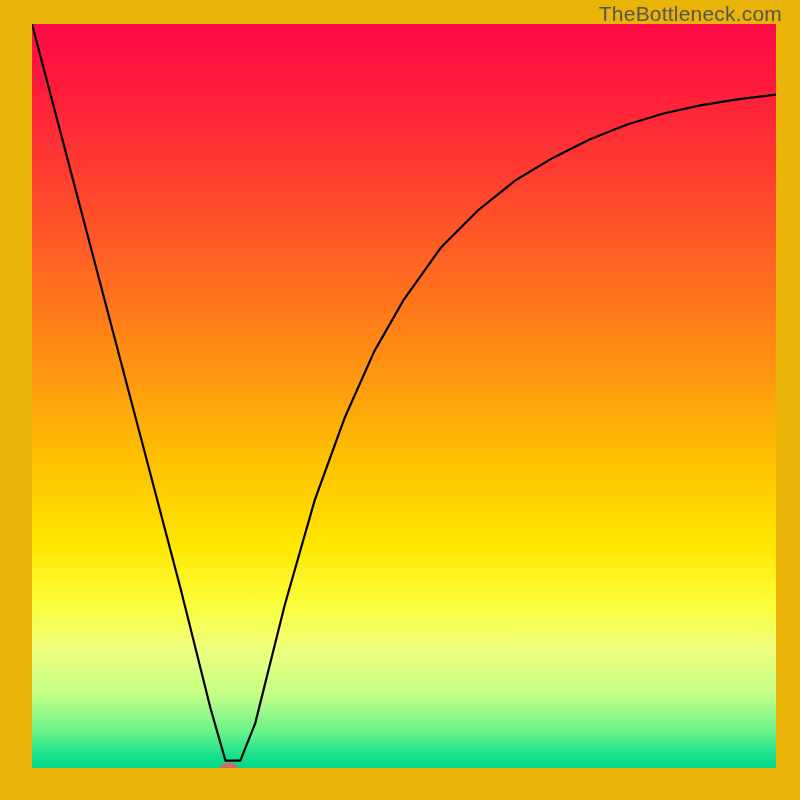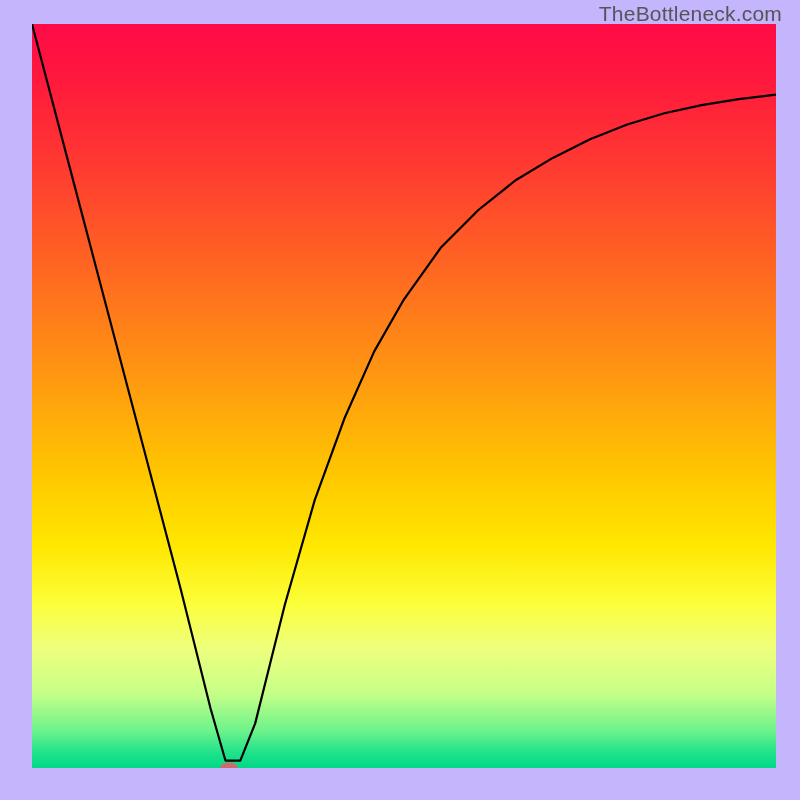--- a/index.html
+++ b/index.html
@@ -8,21 +8,21 @@
     width: 800px;
     height: 800px;
     overflow: hidden;
     font-family: Arial, Helvetica, sans-serif;
     background: #000;
   }
   .chart-container {
     position: relative;
     width: 800px;
     height: 800px;
-    background: #c4b5fd;
+    background: #eab308;
   }
   .watermark {
     position: absolute;
     top: 2px;
     right: 18px;
     color: #555;
     font-size: 21px;
     font-weight: 500;
     letter-spacing: 0.2px;
     z-index: 10;

